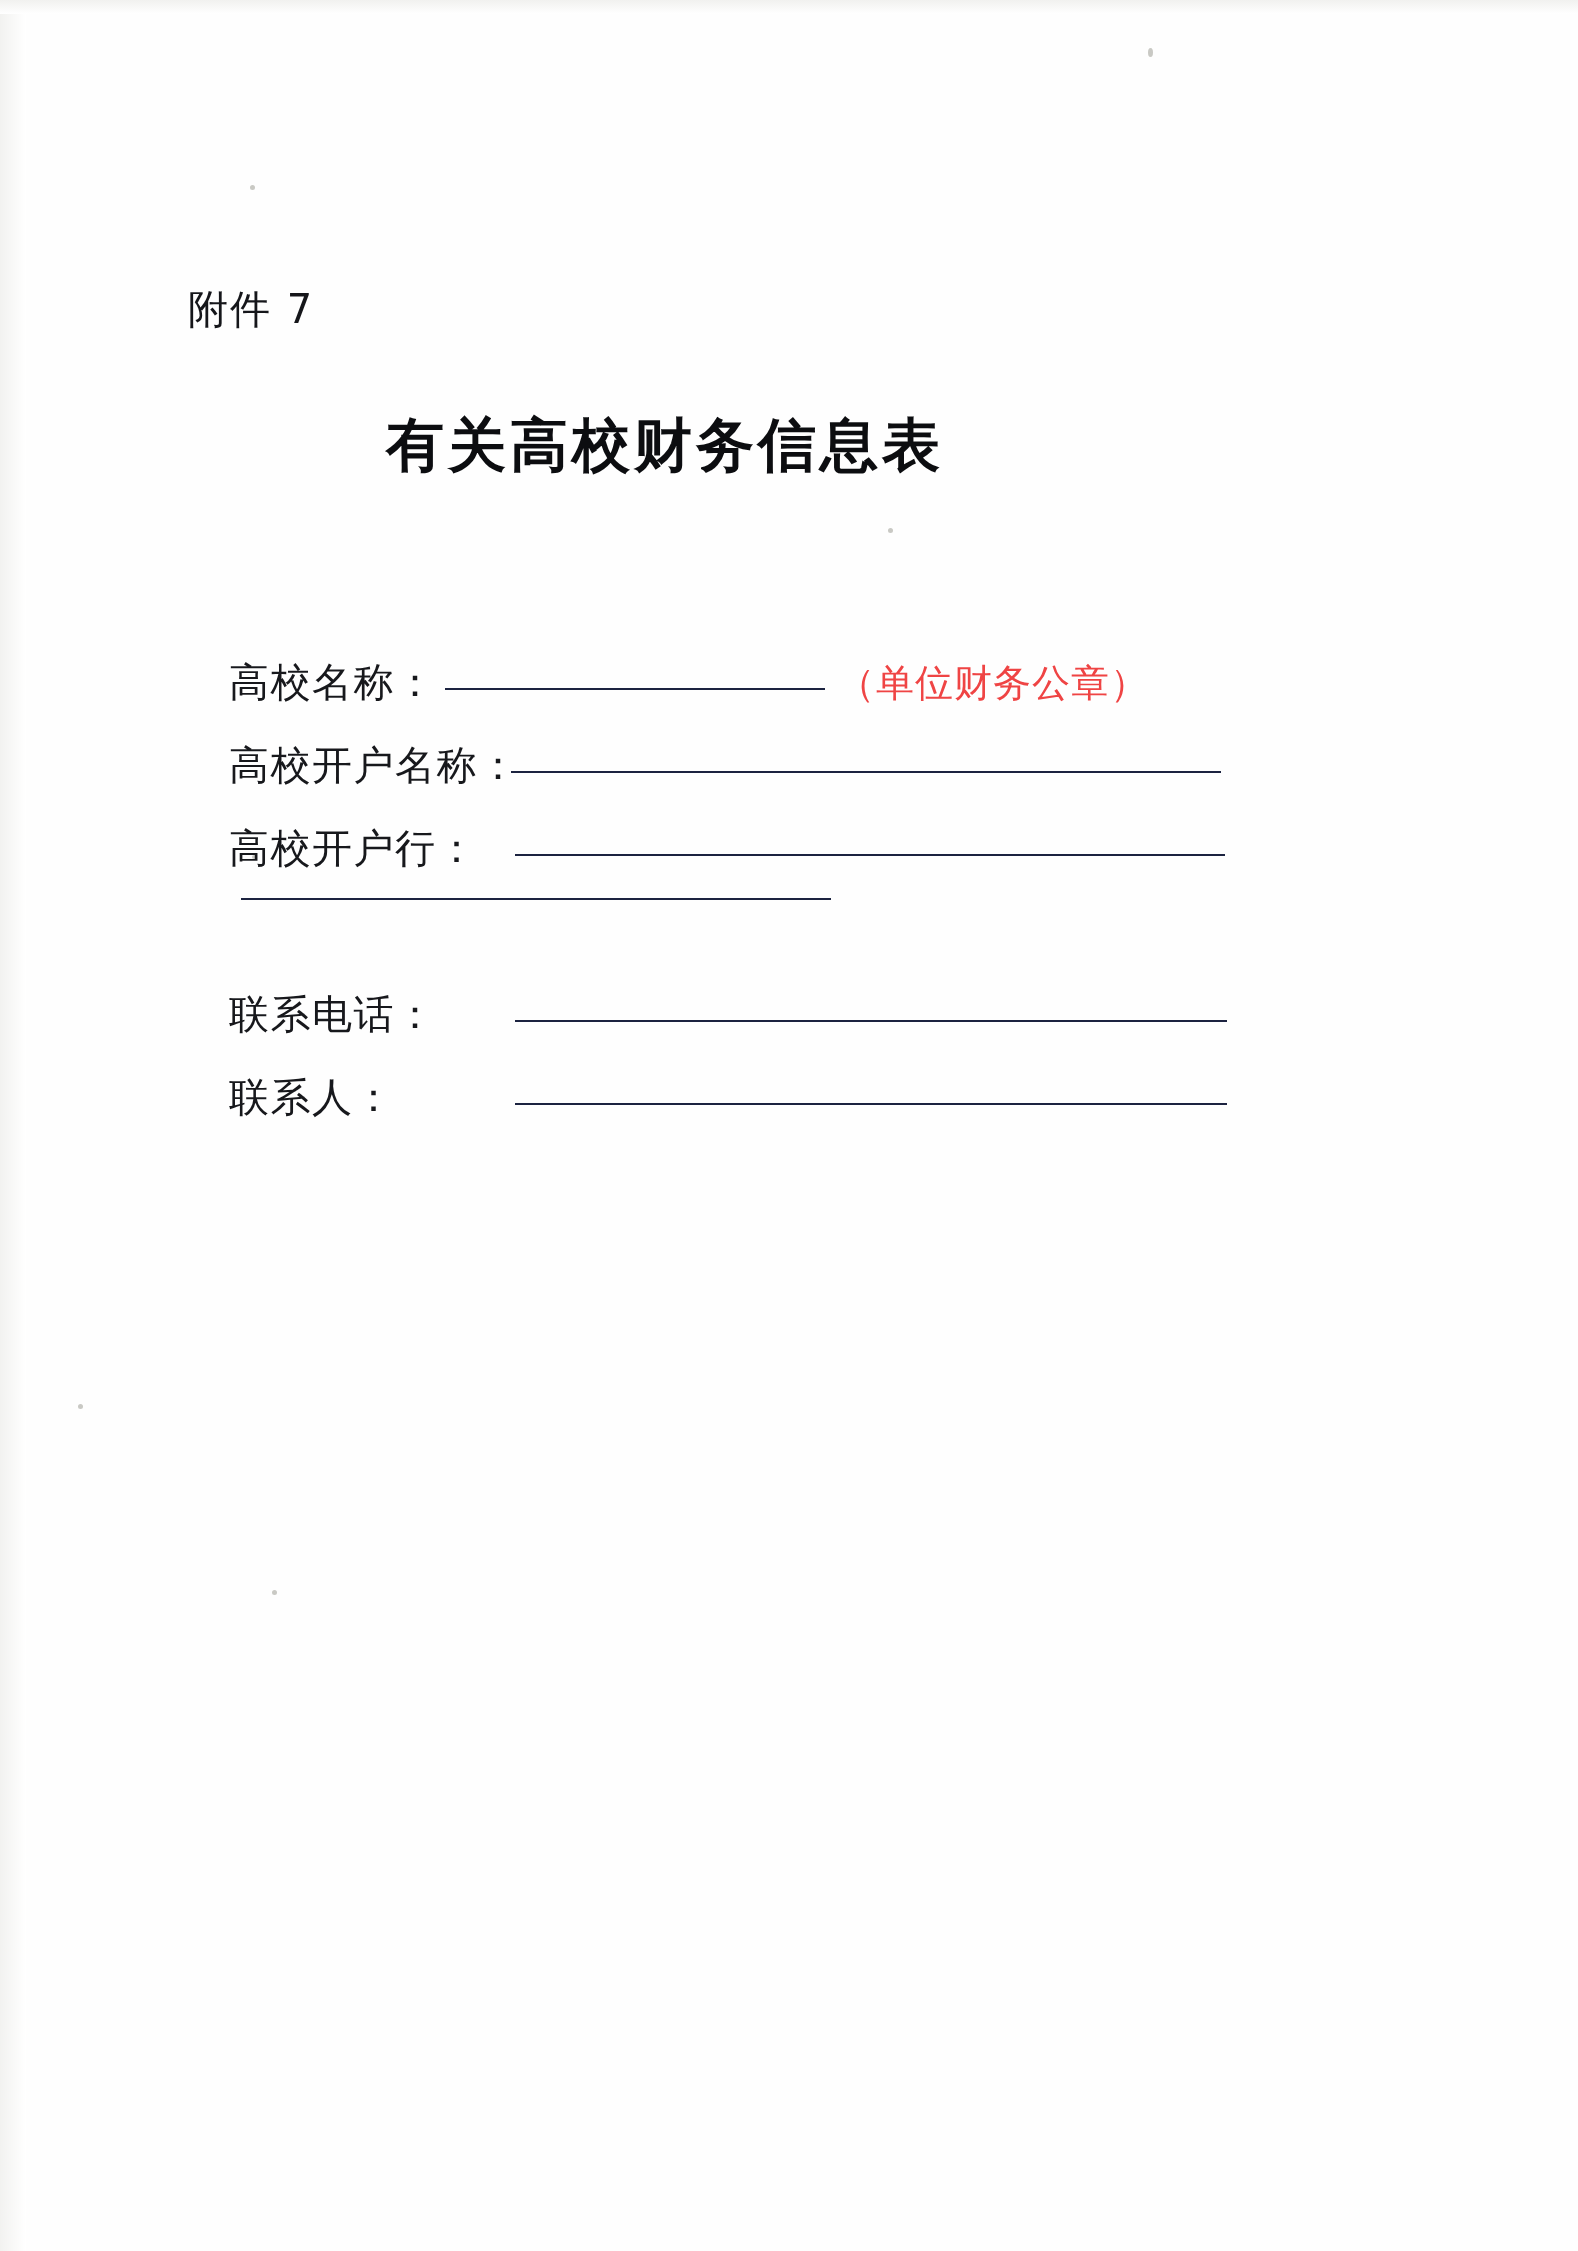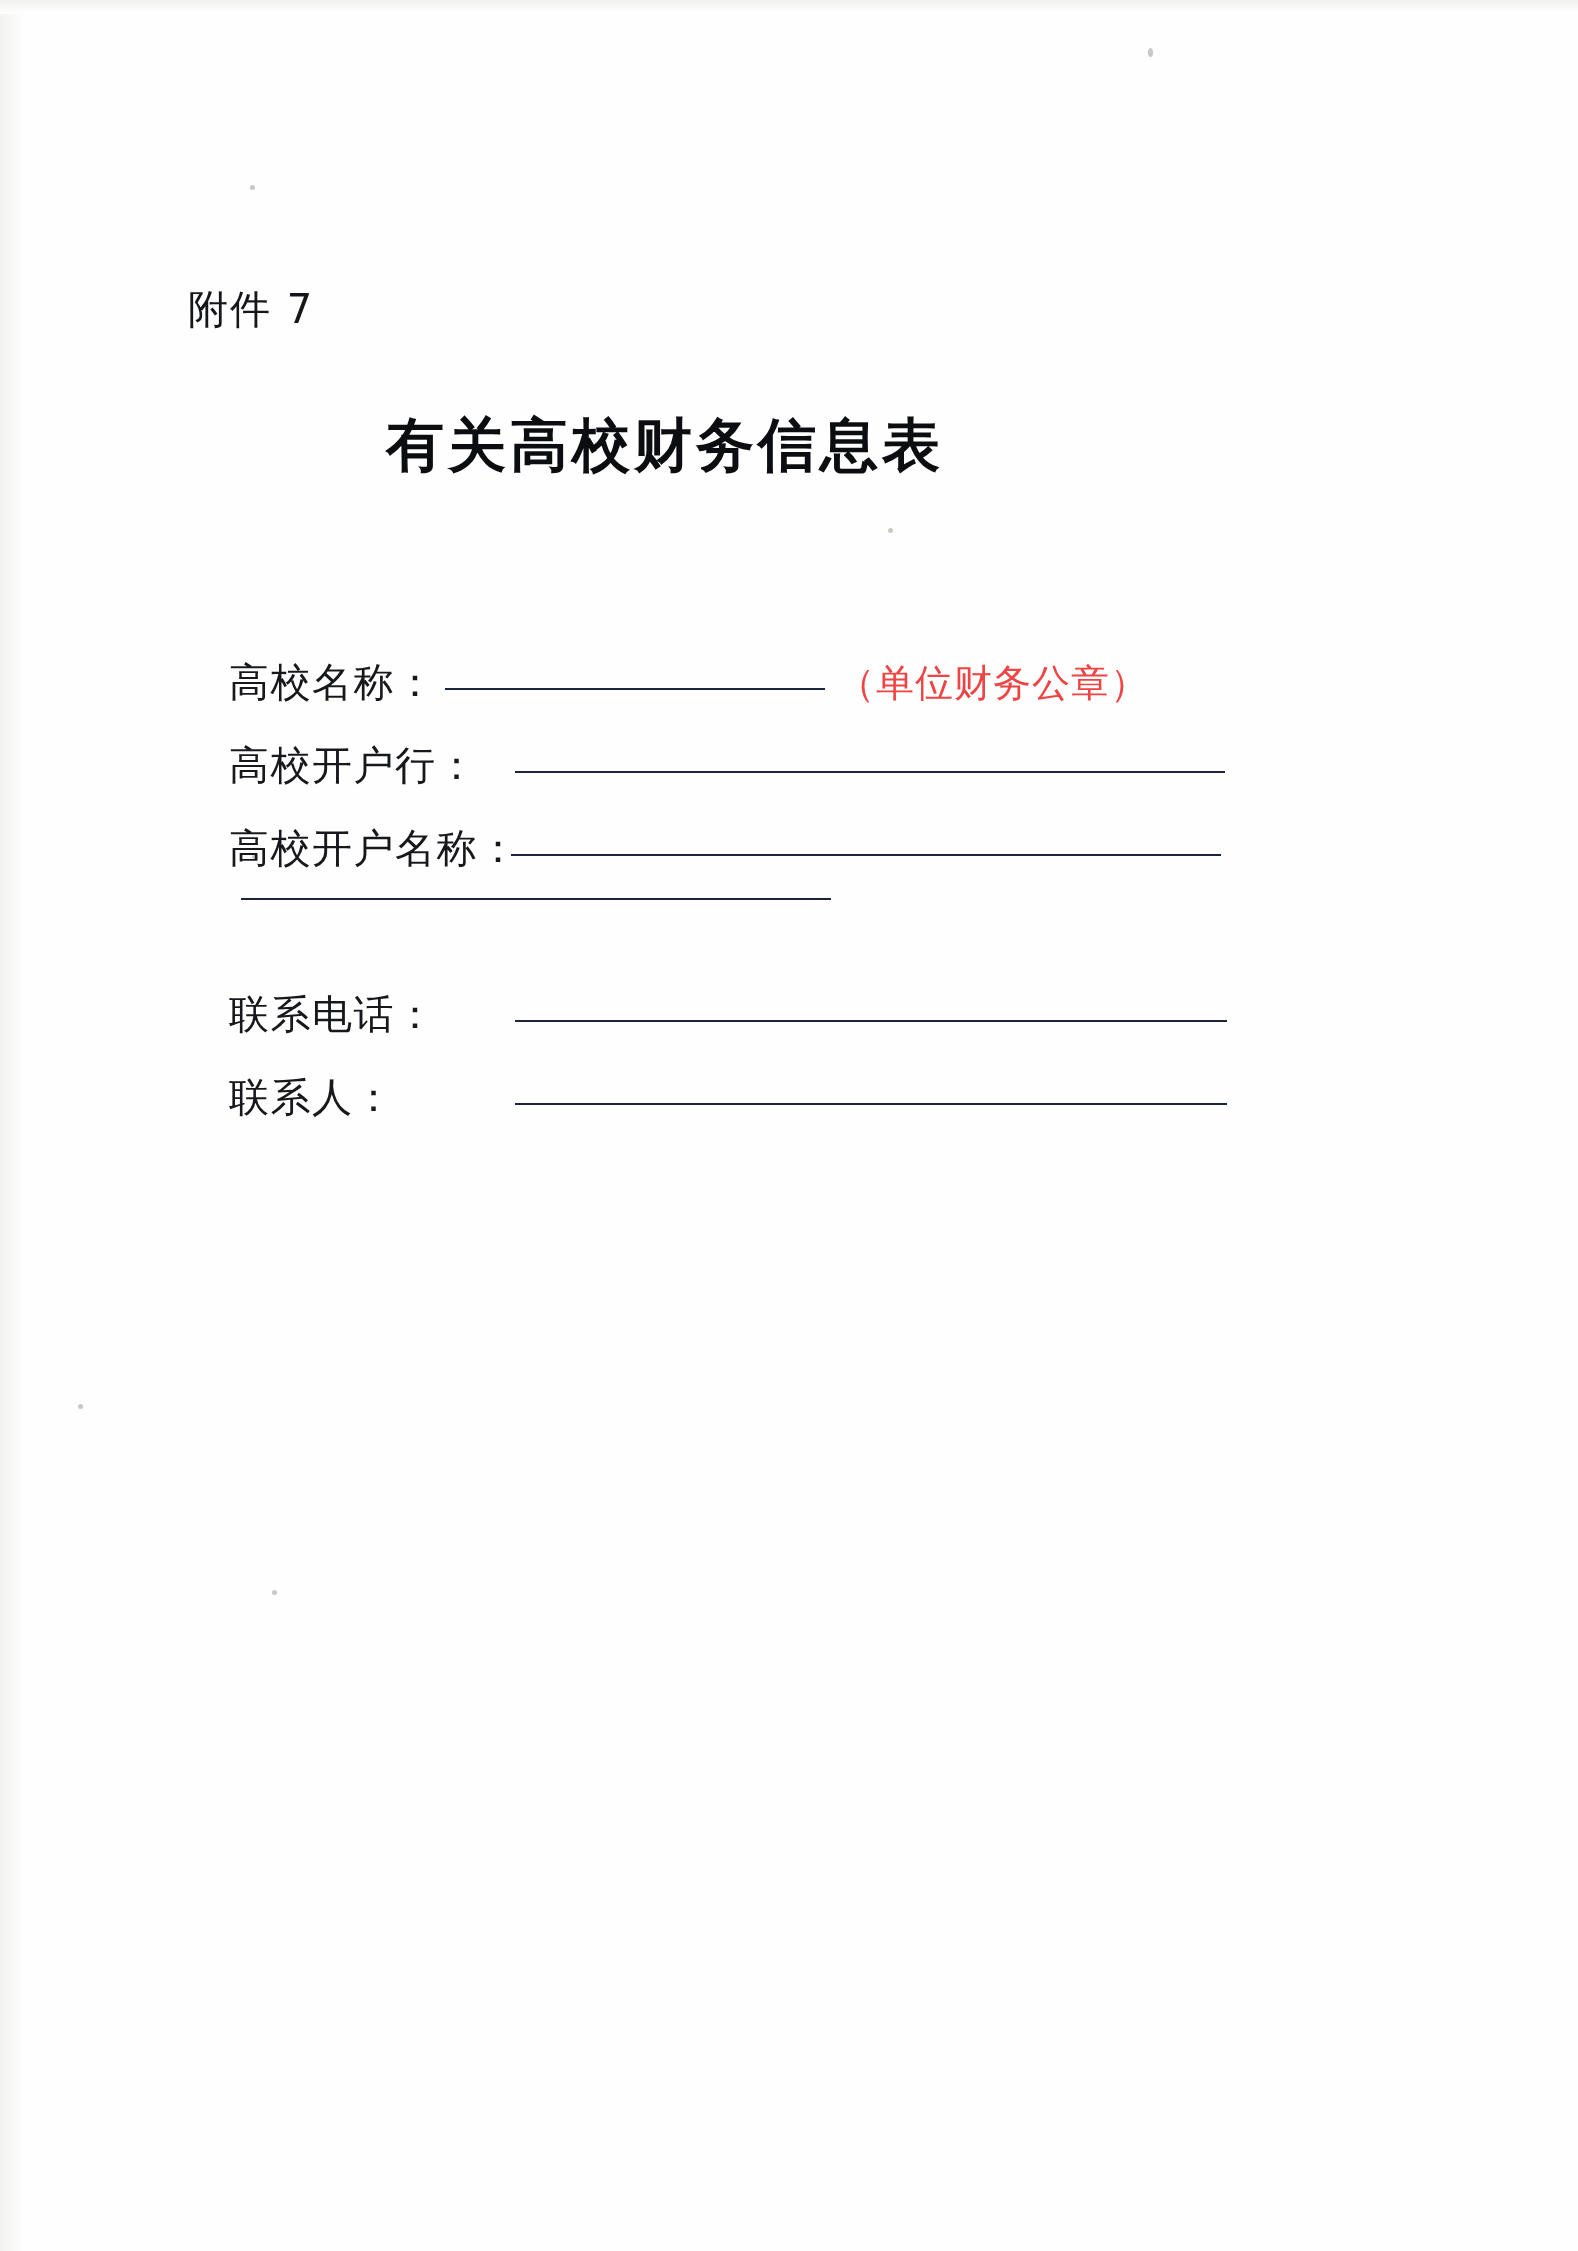--- a/index.html
+++ b/index.html
@@ -134,27 +134,27 @@
     <div class="doc-title">有关高校财务信息表</div>
 
     <div class="form">
 
       <div class="form-row row-1">
         <span class="field-label">高校名称：</span>
         <span class="blank-line"></span>
         <span class="seal-note">（单位财务公章）</span>
       </div>
 
-      <div class="form-row row-3">
-        <span class="field-label">高校开户行：</span>
+      <div class="form-row row-2">
+        <span class="field-label">高校开户名称：</span>
         <span class="blank-line"></span>
       </div>
 
-      <div class="form-row row-2">
-        <span class="field-label">高校开户名称：</span>
+      <div class="form-row row-3">
+        <span class="field-label">高校开户行：</span>
         <span class="blank-line"></span>
       </div>
 
 
       <div class="form-row row-5">
         <span class="blank-line"></span>
       </div>
 
       <div class="form-row row-7">
         <span class="field-label">联系电话：</span>

